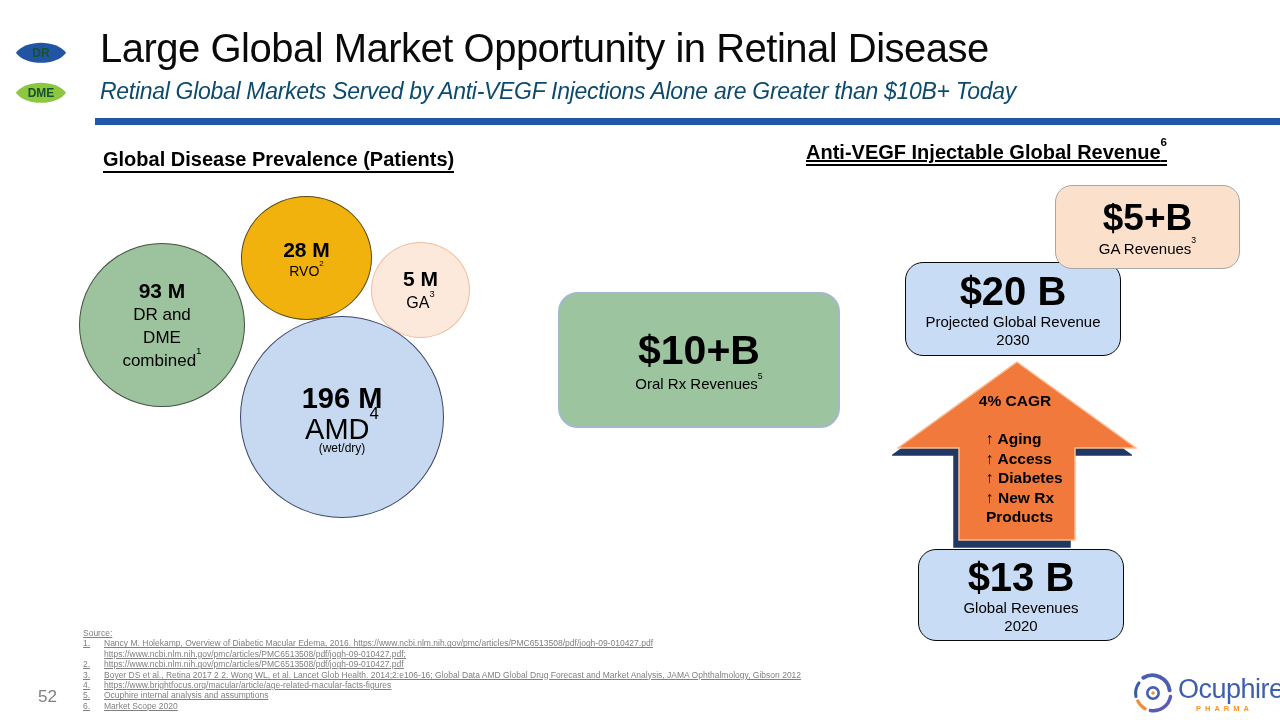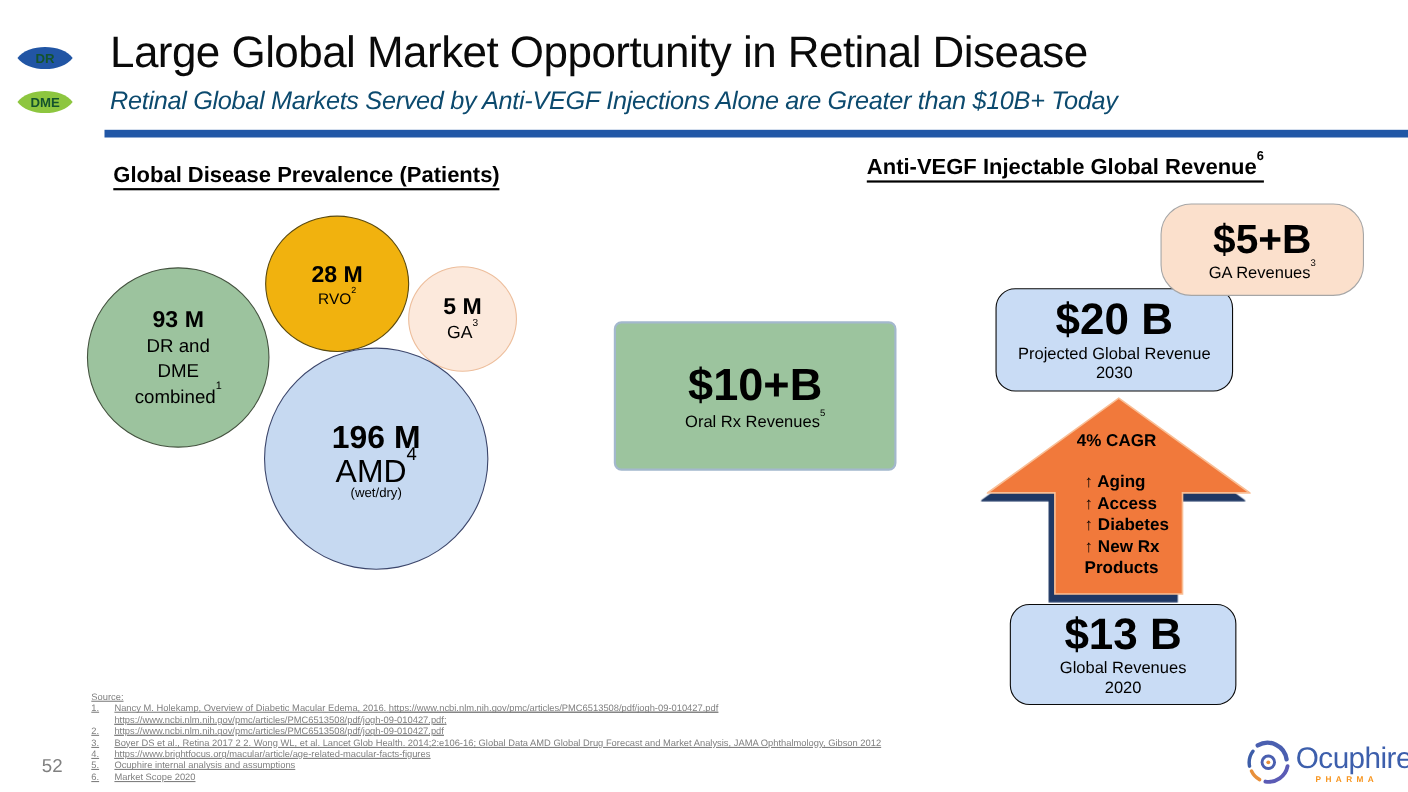--- a/index.html
+++ b/index.html
@@ -16,21 +16,21 @@
   #badge-dr  { top:38px; }
   #badge-dme { top:78px; }
   #title { left:100px; top:26px; font-size:40px; letter-spacing:-0.5px; color:#0a0a0a; }
   #subtitle { left:100px; top:78px; font-size:23px; font-style:italic; color:#0c4a6e; letter-spacing:-0.3px; }
   #header-rule { left:95px; top:118px; width:1185px; height:7px; background:#2157A6; }
 
   
   .sec-head { font-size:20px; font-weight:bold; white-space:nowrap; }
   .sec-head .u { border-bottom:2.5px solid #000; padding-bottom:1px; }
   #prev-head { left:103px; top:148px; }
-  #vegf-head { left:788px; top:141px; }
+  #vegf-head { left:806px; top:141px;text-decoration:underline; }
   sup { font-size:58%; position:relative; top:-0.5em; line-height:0; }
 
   
   .circle { position:absolute; border-radius:50%; display:flex; flex-direction:column;
             align-items:center; justify-content:center; text-align:center; }
   .c-val { font-weight:bold; font-size:21px; line-height:25px; }
   .c-line { font-size:17px; line-height:23px; }
   #bubble-green { left:79px;  top:243px; width:166px; height:164px; background:#9CC39E; border:1.4px solid #44523f; z-index:1; }
   #bubble-gold  { left:241px; top:196px; width:131px; height:124px; background:#F1B20E; border:1.4px solid #5a4a10; z-index:1; }
   #bubble-peach { left:371px; top:242px; width:99px;  height:96px;  background:#FCE9DC; border:1.4px solid #EDBE9C; z-index:1; }
@@ -38,26 +38,26 @@
   #bubble-blue .c-val { font-size:29px; line-height:36px; }
   #bubble-blue .c-line { font-size:29px; line-height:26px; }
   #bubble-blue .c-note { font-size:12px; line-height:13px; }
   #bubble-peach .c-line { font-size:16px; }
   #bubble-gold .c-line { font-size:14px; line-height:18px; }
 
   
   .vbox { position:absolute; display:flex; flex-direction:column; align-items:center;
           justify-content:center; text-align:center; }
   .vbox .big { font-weight:bold; }
-  #oral-box { left:558px; top:292px; width:257px; height:136px; background:#9CC49E;
-              border:2px solid #A3B8CD; border-radius:7px; }
+  #oral-box { left:558px; top:292px; width:282px; height:136px; background:#9CC49E;
+              border:2px solid #A3B8CD; border-radius:20px; }
   #oral-box .big { font-size:41px; line-height:48px; }
   #oral-box .small { font-size:15px; line-height:20px; }
   #ga-box { left:1055px; top:185px; width:185px; height:84px; background:#FBE0CC;
-            border:1.5px solid #a6a6a6; border-radius:28px; z-index:4; }
+            border:1.5px solid #a6a6a6; border-radius:17px; z-index:4; }
   #ga-box .big { font-size:37px; line-height:42px; }
   #ga-box .small { font-size:15px; line-height:19px; }
   .bluebox { background:#C9DCF5; border:1.6px solid #0a0a0a; border-radius:18px; }
   #box-2030 { left:905px; top:262px; width:216px; height:94px; z-index:3; }
   #box-2020 { left:918px; top:549px; width:206px; height:92px; z-index:3; }
   .bluebox .big { font-size:40px; line-height:44px; }
   .bluebox .small { font-size:15px; line-height:18px; }
 
   
   #arrow-wrap { left:897px; top:361px; width:240px; height:180px; z-index:1; }

